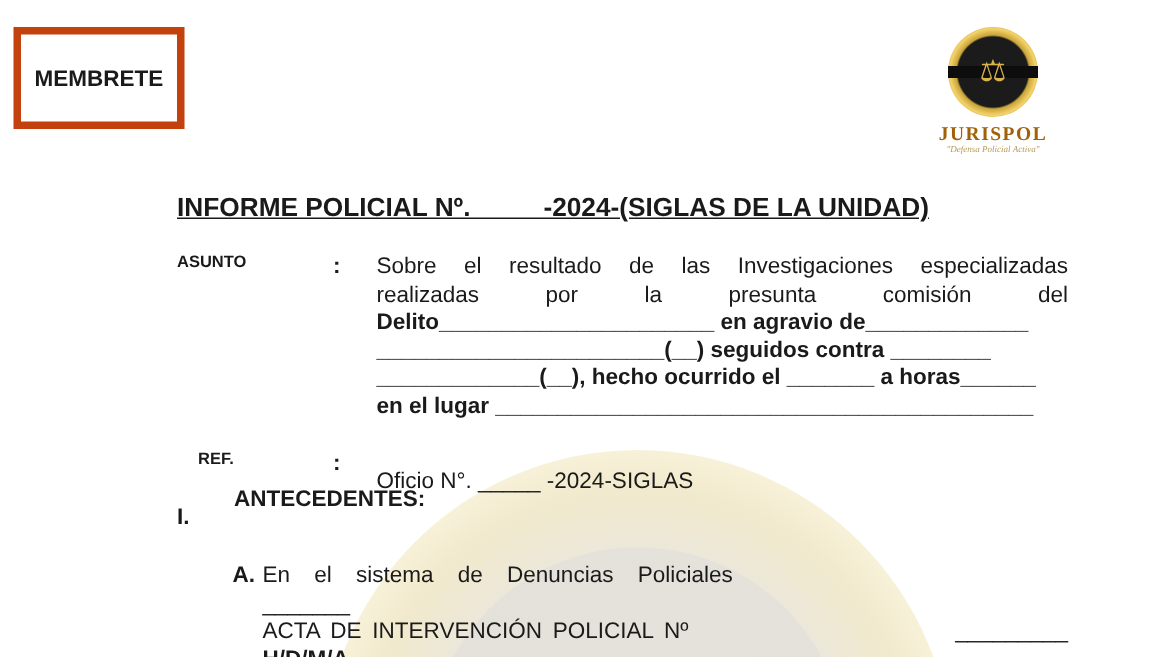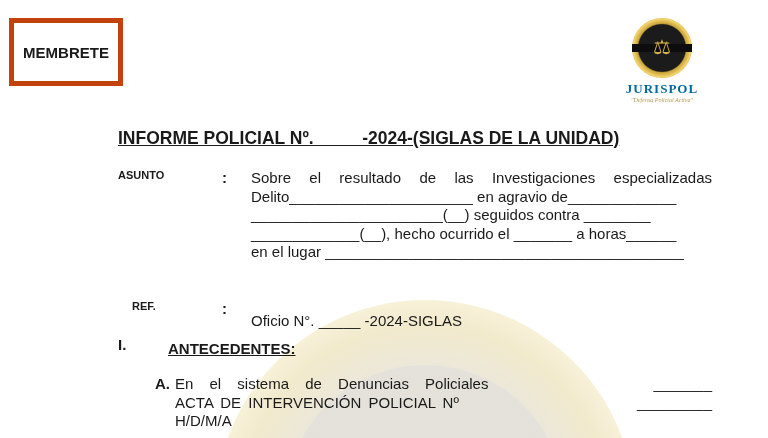--- a/index.html
+++ b/index.html
@@ -11,28 +11,28 @@
   .watermark-inner { position:absolute; left:285px; top:365px; width:280px; height:280px; border-radius:50%;
                      background:#e2e0da; opacity:0.8; }
   .membrete { position:absolute; left:9px; top:18px; width:104px; height:58px; border:5px solid #c2410c;
               display:flex; align-items:center; justify-content:center; font-weight:bold; font-size:15px; }
   .logo { position:absolute; left:622px; top:18px; width:80px; text-align:center; }
   .seal { width:60px; height:60px; margin:0 auto; border-radius:50%;
           background:radial-gradient(circle, #1b1b1b 0%, #1b1b1b 55%, #c9a43a 58%, #f3d36a 68%, #b08a2a 80%, #6a4f12 100%);
           position:relative; }
   .seal-band { position:absolute; left:0; right:0; top:26px; height:8px; background:#0d0d0d; }
   .seal-icon { position:absolute; left:0; right:0; top:17px; text-align:center; font-size:20px; color:#d9b24c; }
-  .logo-name { font-family:"Liberation Serif", serif; font-size:13px; font-weight:bold; color:#0369a1; letter-spacing:1px; margin-top:3px; }
+  .logo-name { font-family:"Liberation Serif", serif; font-size:13px; font-weight:bold; color:#a16207; letter-spacing:1px; margin-top:3px; }
   .logo-slogan { font-family:"Liberation Serif", serif; font-style:italic; font-size:6px; color:#b59a55; }
   .title { position:absolute; left:118px; top:128px; font-size:17.5px; font-weight:bold; text-decoration:underline; white-space:pre; }
   .row-label { position:absolute; font-weight:bold; font-size:11px; }
   .colon { position:absolute; font-weight:bold; font-size:15px; }
   .body-text { position:absolute; font-size:15px; line-height:18.5px; }
   .justify { text-align:justify; text-align-last:justify; display:block; }
-  .line { display:block; white-space:pre; }
+  .line { display:block; white-space:pre;font-weight:bold; }
   .heading { position:absolute; font-weight:bold; font-size:15px; }
 </style>
 </head>
 <body>
 
 <div class="watermark"></div>
 <div class="watermark-inner"></div>
 
 <div class="membrete">
   <span>MEMBRETE</span>
@@ -46,36 +46,37 @@
   <div class="logo-name">JURISPOL</div>
   <div class="logo-slogan">"Defensa Policial Activa"</div>
 </div>
 
 <div class="title">INFORME POLICIAL Nº.          -2024-(SIGLAS DE LA UNIDAD)</div>
 
 <div class="row-label" style="left:118px; top:169px;">ASUNTO</div>
 <div class="colon" style="left:222px; top:169px;">:</div>
 <div class="body-text" style="left:251px; top:169px; width:461px;">
   <span class="justify">Sobre el resultado de las Investigaciones especializadas</span>
+  <span class="justify">realizadas por la presunta comisión del</span>
   <span class="line">Delito______________________ en agravio de_____________</span>
   <span class="line">_______________________(__) seguidos contra ________</span>
   <span class="line">_____________(__), hecho ocurrido el _______ a horas______</span>
   <span class="line">en el lugar ___________________________________________</span>
 </div>
 
 <div class="row-label" style="left:118px; top:300px;margin-left:14px;">REF.</div>
 <div class="colon" style="left:222px; top:300px;">:</div>
 <div class="body-text" style="left:251px; top:300px; white-space:pre;margin-top:12px;">Oficio N°. _____ -2024-SIGLAS</div>
 
 <div class="heading" style="left:118px; top:336px;">I.</div>
-<div class="heading" style="left:156px; top:340px; text-decoration:underline;margin-left:12px;">ANTECEDENTES:</div>
+<div class="heading" style="left:156px; top:324px; ">ANTECEDENTES:</div>
 
 <div class="heading" style="left:155px; top:375px;">A.</div>
 <div class="body-text" style="left:175px; top:375px; width:537px;">
-  <span style="display:flex; justify-content:space-between; white-space:pre;">
+  <span style="display:flex; white-space:pre;flex-direction:column;">
     <span style="word-spacing:12px;">En el sistema de Denuncias Policiales</span>
     <span>_______</span>
   </span>
   <span style="display:flex; justify-content:space-between; white-space:pre;">
     <span style="word-spacing:3px;">ACTA DE INTERVENCIÓN POLICIAL Nº</span>
     <span>_________</span>
   </span>
   <span class="line">H/D/M/A</span>
 </div>
 

